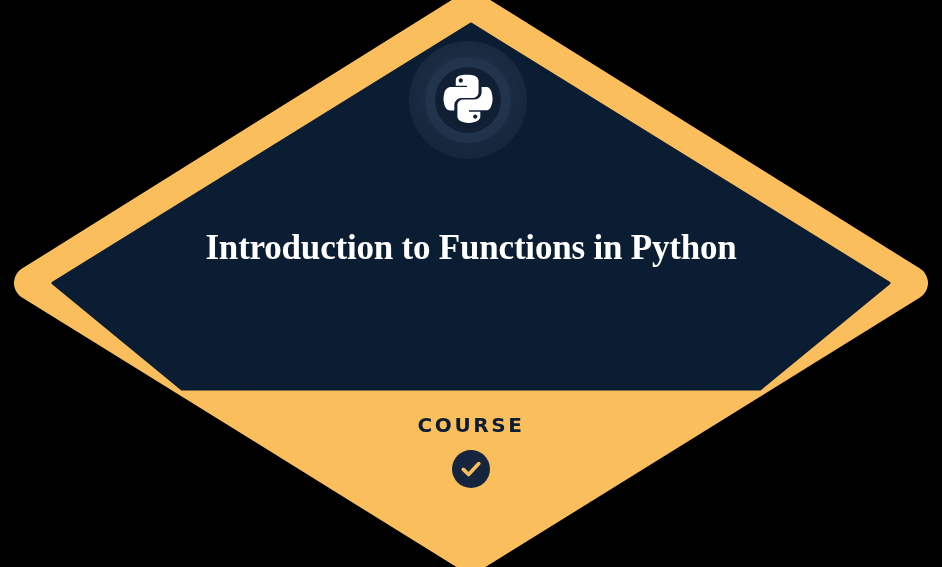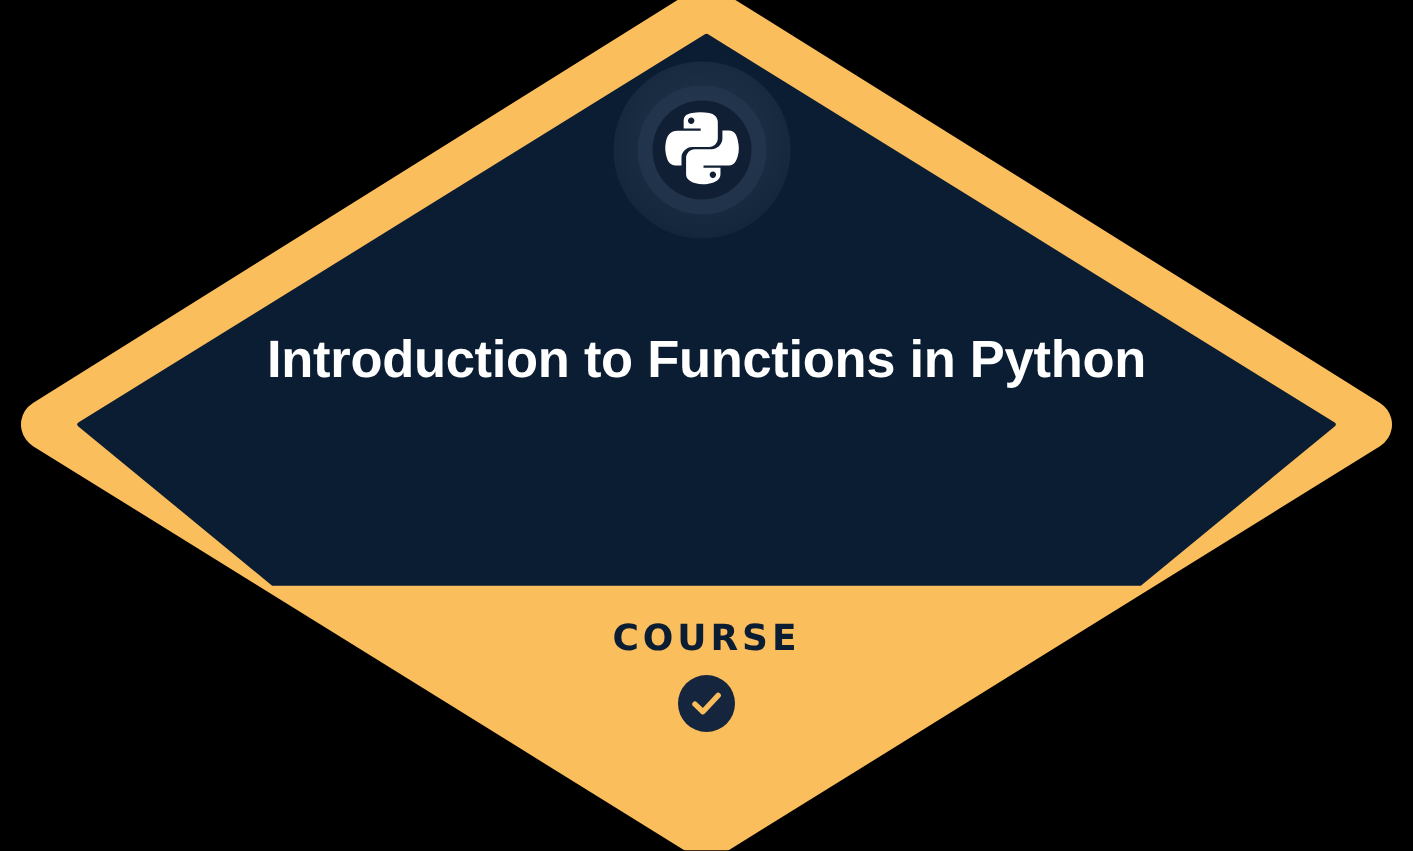--- a/index.html
+++ b/index.html
@@ -57,37 +57,37 @@
     position: absolute;
     left: 161px;
     top: 222px;
     width: 620px;
     text-align: center;
   }
   .course-title {
     margin: 0;
     color: #ffffff;
     font-size: 35px;
-    line-height: 36px;
+    line-height: 51px;
     font-weight: 600;
     letter-spacing: -0.2px;
-    font-family: Liberation Sans, sans-serif;
+    font-family: Liberation Serif, serif;
   }
 
   
   .status-block {
     position: absolute;
     left: 231px;
     top: 408px;
     width: 480px;
     text-align: center;
   }
   .status-line {
     color: #0B1D33;
-    font-size: 24px;
+    font-size: 20px;
     line-height: 35px;
     font-weight: 700;
     letter-spacing: 2.6px;
     font-family: "DejaVu Sans", "Liberation Sans", sans-serif;
     white-space: nowrap;
   }
   .check-wrap {
     margin-top: 7px;
     display: flex;
     justify-content: center;

